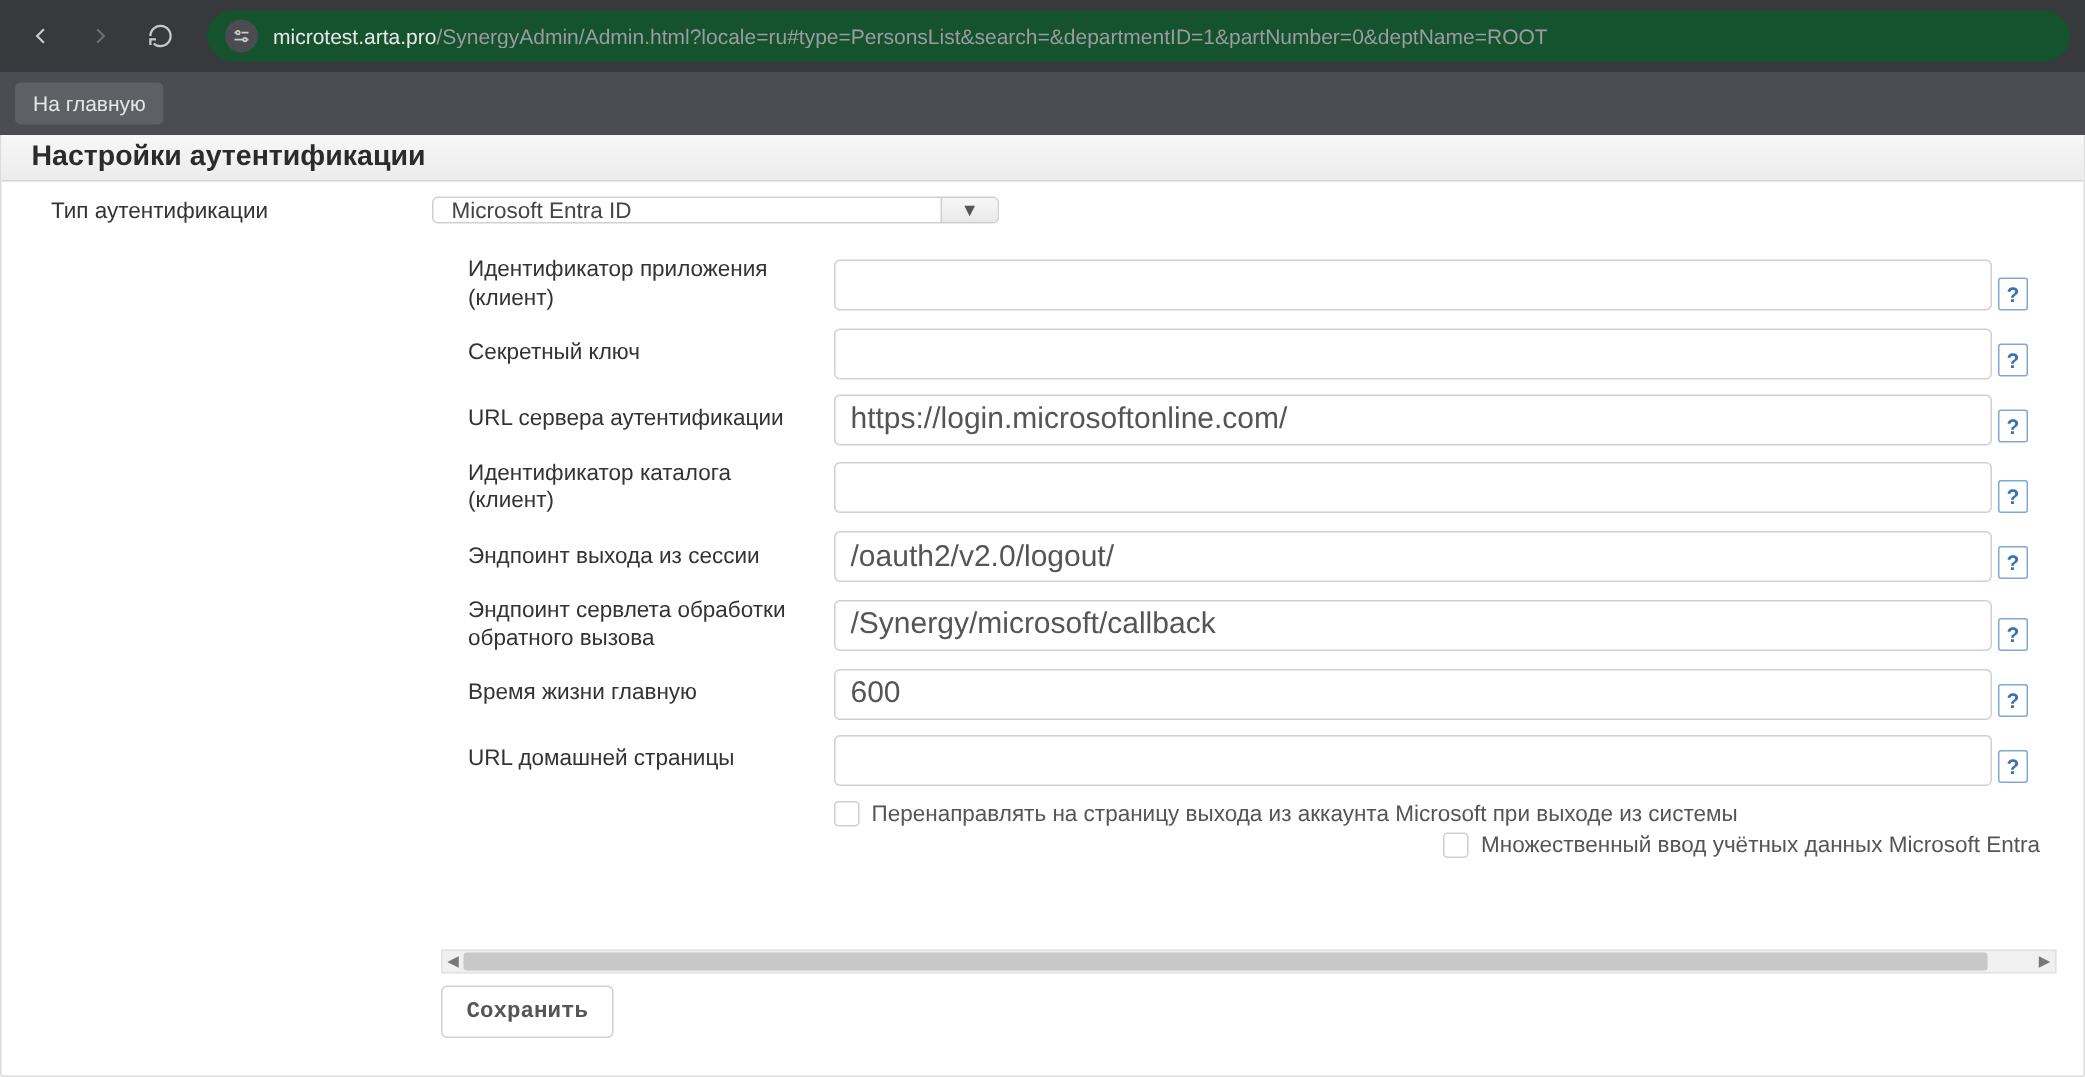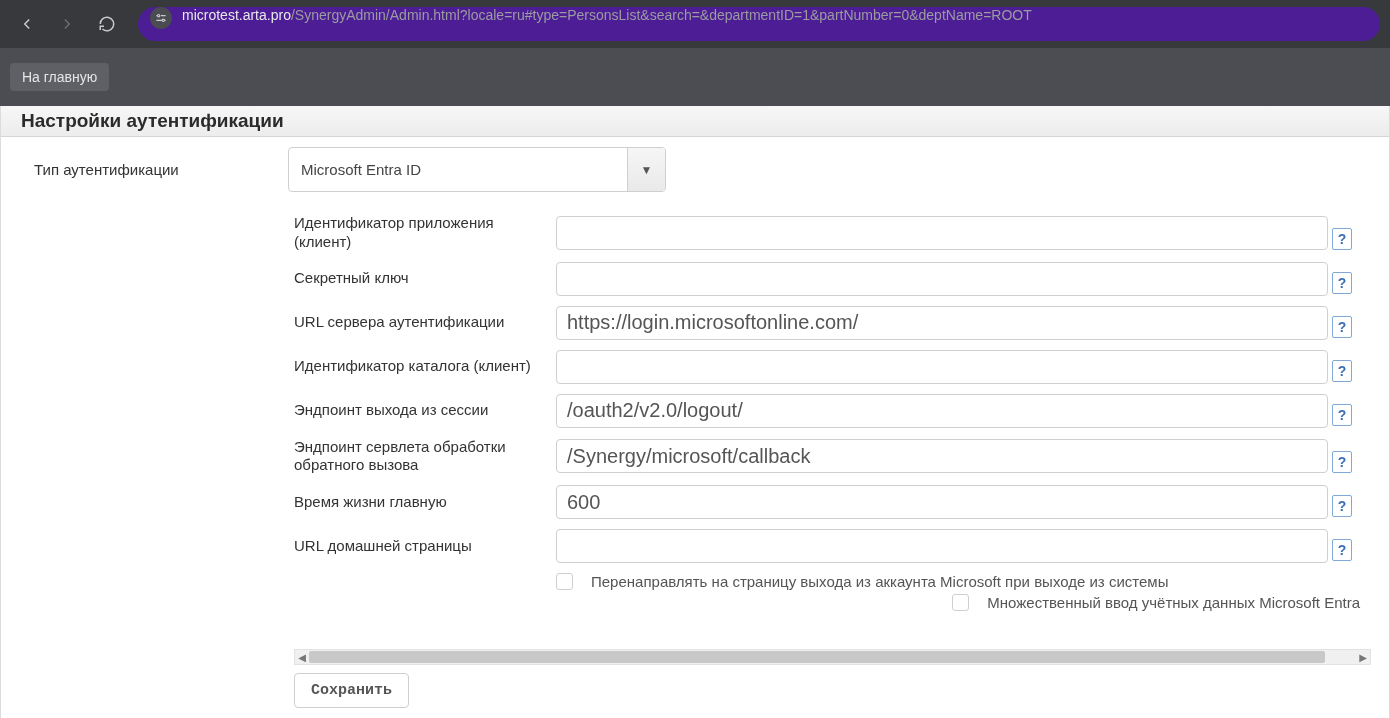--- a/index.html
+++ b/index.html
@@ -30,24 +30,24 @@
     align-items: center;
     justify-content: center;
     color: #c9cacc;
     cursor: pointer;
   }
   .chrome-btn.disabled { color: #6b6d72; cursor: default; }
   .chrome-btn svg { width: 18px; height: 18px; }
   .url-bar {
     flex: 1;
     height: 34px;
-    background: #4c1d95;
+    background: #14532d;
     border-radius: 17px;
     display: flex;
-    align-items: flex-start;
+    align-items: center;
     padding: 0 12px;
     gap: 10px;
     color: #c9cacc;
     font-size: 14px;
     overflow: hidden;
     margin-left: 8px;
   }
   .url-bar .site-icon {
     width: 22px;
     height: 22px;
@@ -57,21 +57,21 @@
     align-items: center;
     justify-content: center;
   }
   .url-bar .site-icon svg { width: 14px; height: 14px; color: #c9cacc; }
   .url-text { white-space: nowrap; overflow: hidden; }
   .url-host { color: #e8e8e8; }
   .url-path { color: #9a9c9f; }
 
   
   .app-topbar {
-    height: 58px;
+    height: 42px;
     background: #4b4d52;
     display: flex;
     align-items: center;
     padding: 0 10px;
   }
   .home-btn {
     background: #5e6065;
     color: #e6e6e7;
     border: none;
     border-radius: 4px;
@@ -117,21 +117,21 @@
     margin-bottom: 14px;
   }
   .row-authtype .lbl {
     width: 230px;
     font-size: 15px;
     color: #333;
   }
   .dropdown {
     display: flex;
     width: 378px;
-    height: 45px;
+    height: 18px;
     border: 1px solid #cfcfcf;
     border-radius: 4px;
     background: #fff;
     cursor: pointer;
     overflow: hidden;
     gap: 16px;
   }
   .dropdown .value {
     flex: 1;
     padding: 0 12px;
@@ -161,20 +161,21 @@
     align-items: center;
     margin-left: 260px;
     align-content: start;
     padding-top: 8px;
   }
   .settings-grid .field-label {
     font-size: 15px;
     color: #333;
     line-height: 1.25;
     padding-right: 8px;
+    margin-left: 18px;
   }
   .settings-grid input.text {
     height: 34px;
     border: 1px solid #cfcfcf;
     border-radius: 4px;
     padding: 0 10px;
     font-size: 20px;
     color: #555;
     width: 100%;
   }
@@ -192,21 +193,21 @@
     align-items: center;
     justify-content: center;
     cursor: pointer;
     align-self: end;
     margin-bottom: 2px;
   }
   .checkbox-row {
     grid-column: 2 / span 2;
     display: flex;
     align-items: center;
-    gap: 18px;
+    gap: 8px;
     font-size: 15px;
     color: #555;
   }
   .checkbox-row input[type=checkbox] {
     width: 17px;
     height: 17px;
     border: 1px solid #cfcfcf;
     border-radius: 3px;
     appearance: none;
     cursor: pointer;

